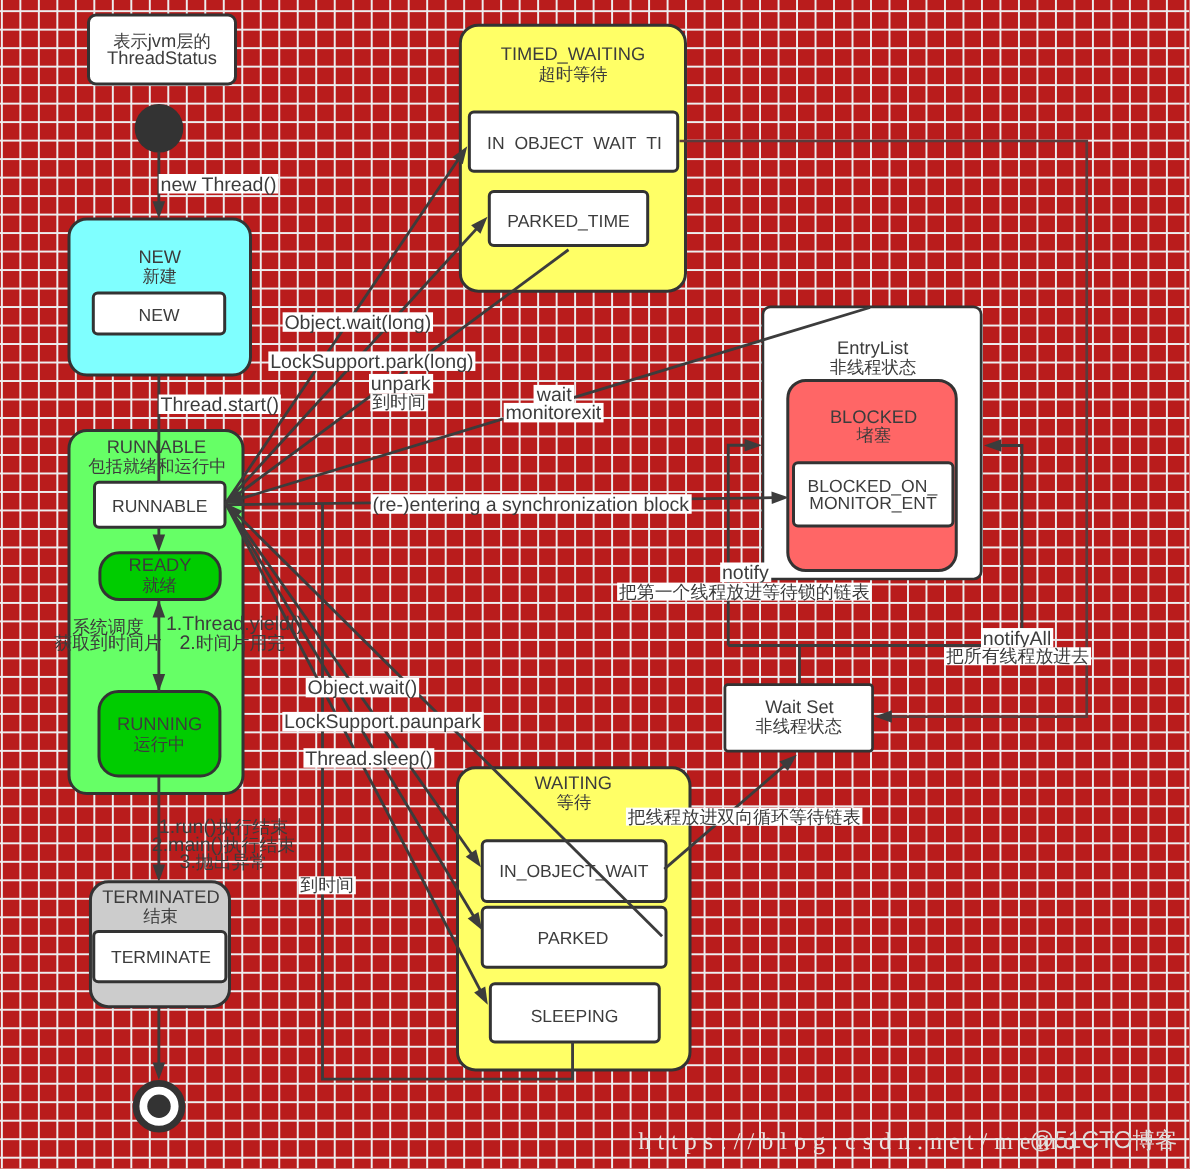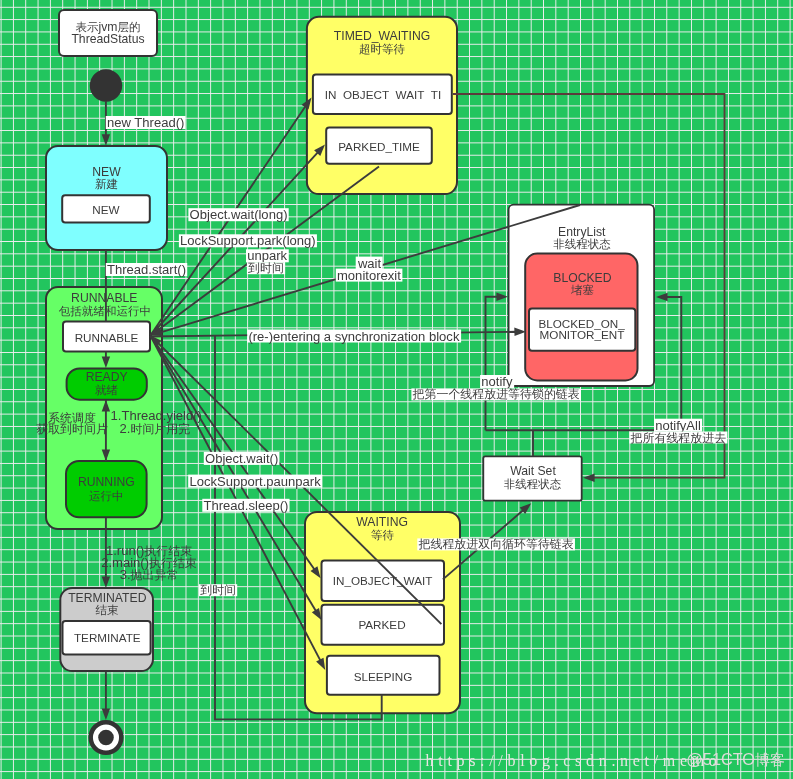--- a/index.html
+++ b/index.html
@@ -1,18 +1,18 @@
 <!DOCTYPE html>
 <html><head>
 <meta charset="utf-8">
 <style>
   html,body{margin:0;padding:0;background:#ffffff;}
   body{width:793px;height:779px;overflow:hidden;
        font-family:"Liberation Sans",sans-serif;}
-  #stage{position:relative;width:793px;height:779px;background:#22c55e;overflow:hidden;}
+  #stage{position:relative;width:793px;height:779px;background:#b91c1c;overflow:hidden;}
   #grid{position:absolute;left:0;top:0;width:793px;height:779px;
     background-image:
       linear-gradient(to right,#ededee 1px,rgba(0,0,0,0) 1px),
       linear-gradient(to bottom,#ededee 1px,rgba(0,0,0,0) 1px);
     background-size:12.34px 12.34px;
     background-position:0.6px 6.8px;}
   #diagram{position:absolute;left:0;top:0;}
   text{fill:#3c3c3c;font-family:"Liberation Sans",sans-serif;}
   .t-title{font-size:12.2px;}
   .t-sub{font-size:11.7px;}

